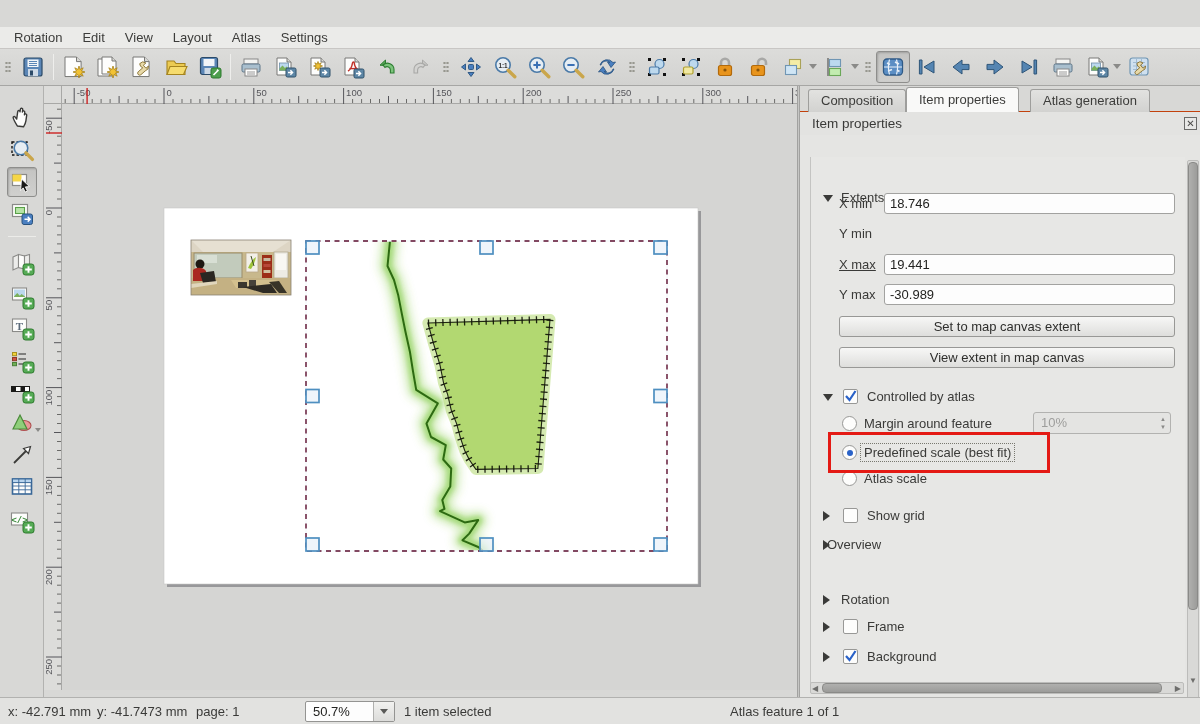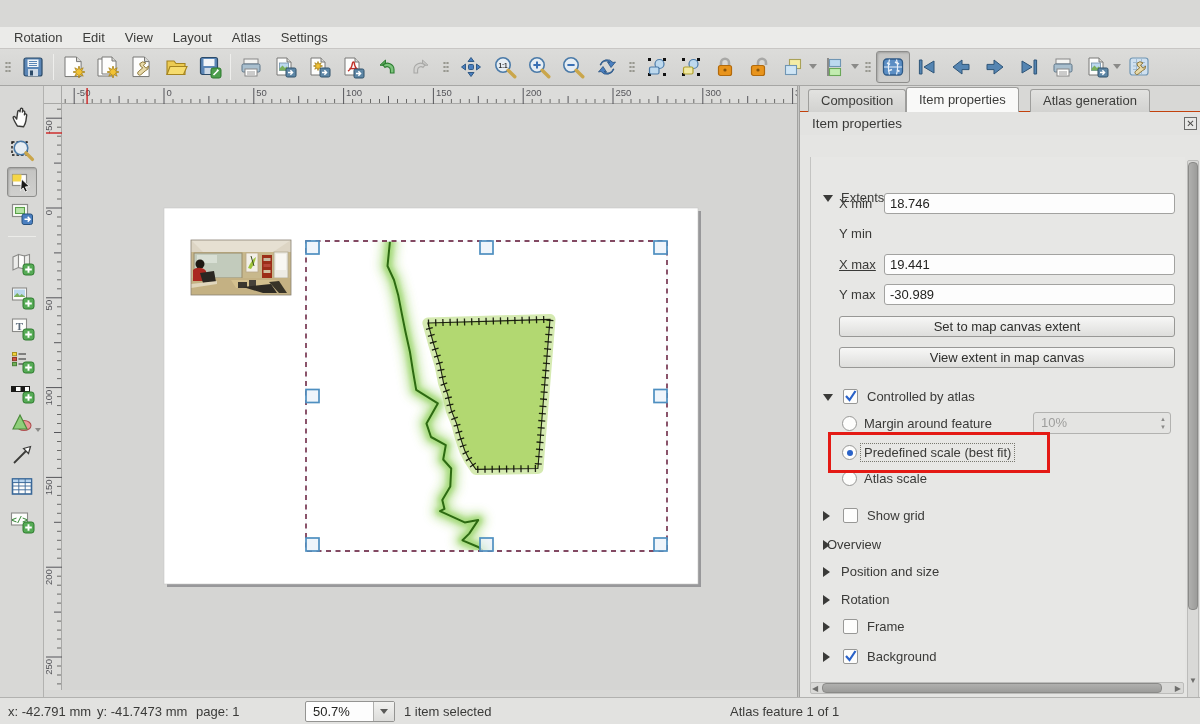--- a/index.html
+++ b/index.html
@@ -848,24 +848,20 @@
         </div>
         <div class="row" style="position: absolute; left: 0px; top: 351px; height: 16px; width: 375px;">
           <span class="tri col" style="left: 12px; top: 3px;"></span>
           <span class="cbox" style="left: 32px; top: 0px;"></span>
           <span class="rowlabel" style="left: 56px; top: 0px;">Show grid</span>
         </div>
         <div class="row" style="position: absolute; left: 0px; top: 380px; height: 16px; width: 375px;">
           <span class="tri col" style="left: 12px; top: 3px;"></span>
           <span class="rowlabel" style="left: 16px; top: 0px;">Overview</span>
         </div>
-        <div class="row" style="position: absolute; left: 0px; top: 407px; height: 16px; width: 375px;">
-          <span class="tri col" style="left: 12px; top: 3px;"></span>
-          <span class="rowlabel" style="left: 30px; top: 0px;">Position and size</span>
-        </div>
         <div class="row" style="position: absolute; left: 0px; top: 435px; height: 16px; width: 375px;">
           <span class="tri col" style="left: 12px; top: 3px;"></span>
           <span class="rowlabel" style="left: 30px; top: 0px;">Rotation</span>
         </div>
         <div class="row" style="position: absolute; left: 0px; top: 462px; height: 16px; width: 375px;">
           <span class="tri col" style="left: 12px; top: 3px;"></span>
           <span class="cbox" style="left: 32px; top: 0px;"></span>
           <span class="rowlabel" style="left: 56px; top: 0px;">Frame</span>
         </div>
         <div class="row" style="position: absolute; left: 0px; top: 492px; height: 16px; width: 375px;">

